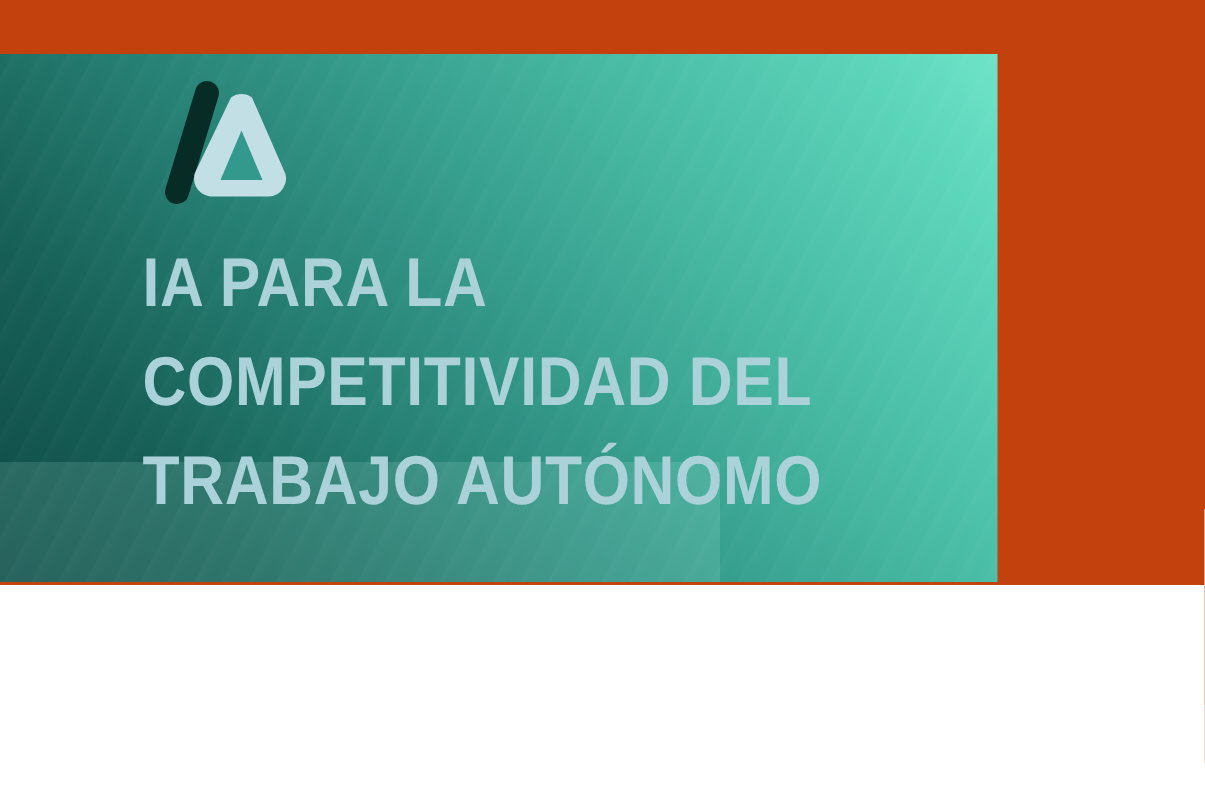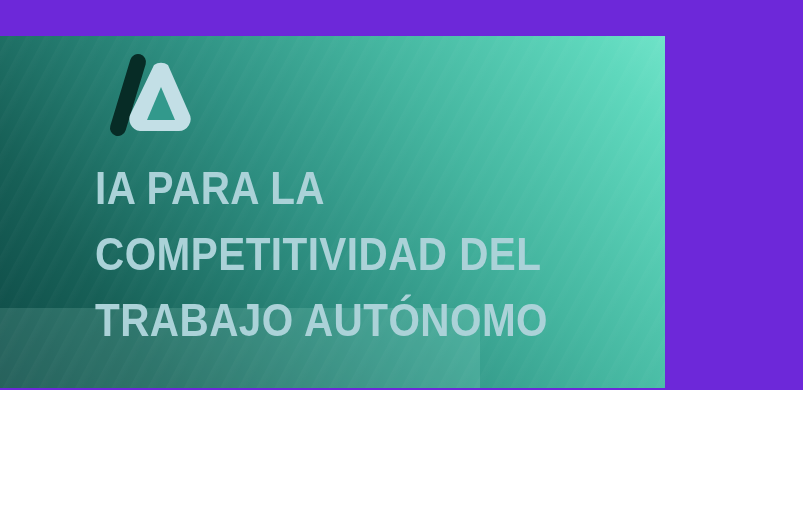--- a/index.html
+++ b/index.html
@@ -15,21 +15,21 @@
     position: relative;
   }
 
   
   #hero {
     position: absolute;
     left: 0;
     top: 0;
     width: 803px;
     height: 470px;
-    background: #6d28d9;
+    background: #c2410c;
     overflow: hidden;
   }
 
   #hero-panel {
     position: absolute;
     left: 0;
     top: 36px;
     width: 665px;
     height: 352px;
     background: linear-gradient(56deg,

